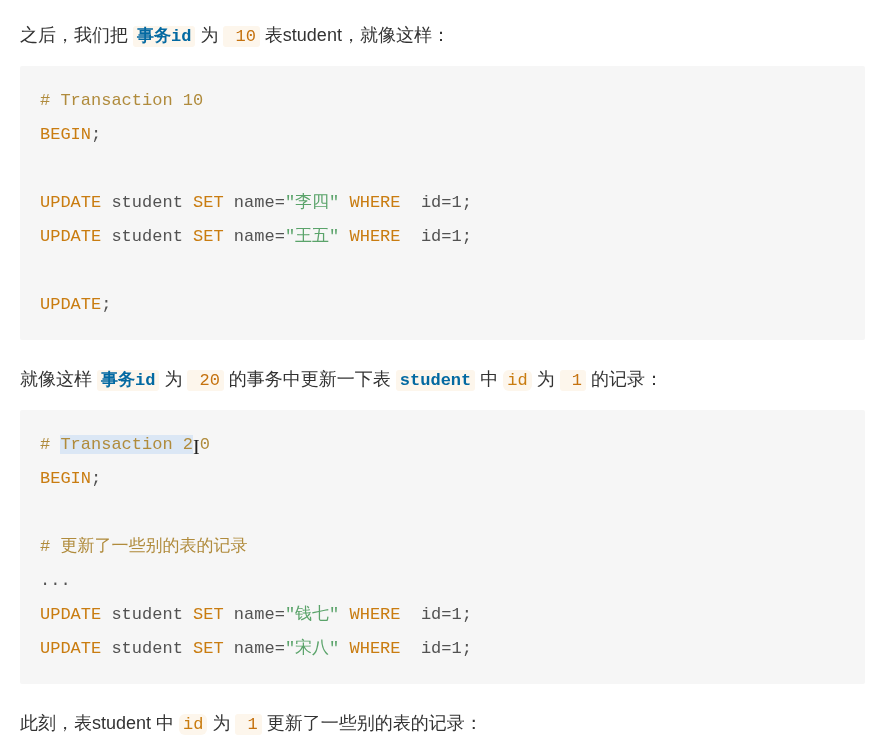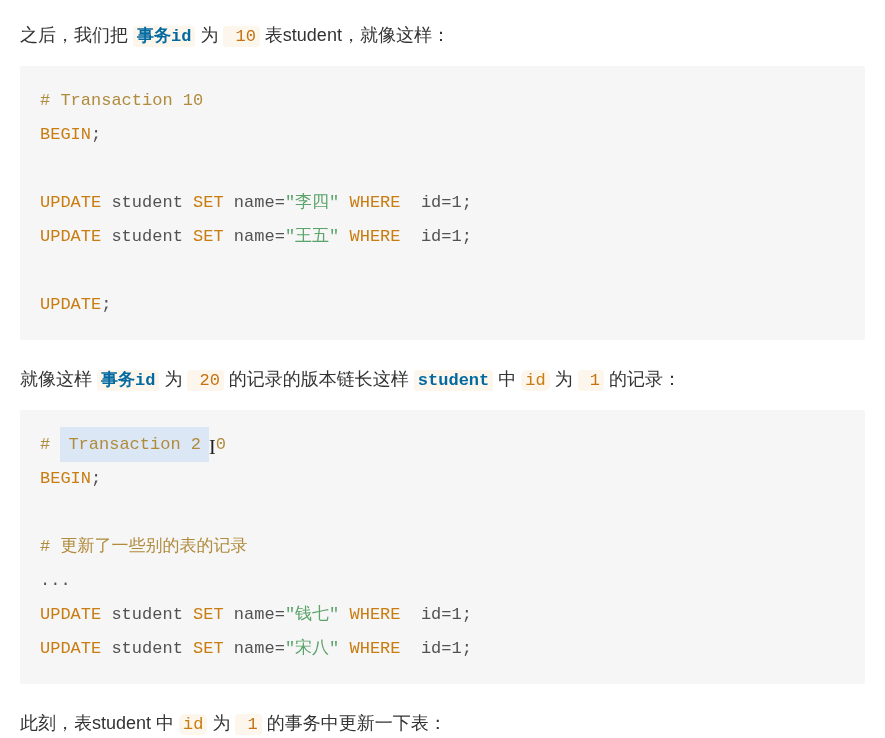--- a/index.html
+++ b/index.html
@@ -45,21 +45,21 @@
     }
 
     .tok-comment { color: #b08b3c; }
     .tok-keyword { color: #c97c10; font-weight: 500; text-align: right; }
     .tok-string  { color: #5aa36a; }
     .tok-plain   { color: #525252; }
     .tok-punct   { color: #525252; }
 
     .selection {
       background: #dbe7f5;
-      padding: 8px;
+      padding: 0;
     }
 
     .cursor {
       display: inline-block;
       vertical-align: text-top;
       font-family: serif;
       font-weight: 400;
       font-size: 20px;
       color: #222;
       line-height: 1;
@@ -76,27 +76,27 @@
 <pre class="codeblock"><span class="tok-comment"># </span><span class="tok-comment">Transaction 10</span>
 <span class="tok-keyword">BEGIN</span><span class="tok-punct">;</span>
 
 <span class="tok-keyword">UPDATE</span><span class="tok-plain"> student </span><span class="tok-keyword">SET</span><span class="tok-plain"> name=</span><span class="tok-string">"李四"</span> <span class="tok-keyword">WHERE</span><span class="tok-plain">  id=1</span><span class="tok-punct">;</span>
 <span class="tok-keyword">UPDATE</span><span class="tok-plain"> student </span><span class="tok-keyword">SET</span><span class="tok-plain"> name=</span><span class="tok-string">"王五"</span> <span class="tok-keyword">WHERE</span><span class="tok-plain">  id=1</span><span class="tok-punct">;</span>
 
 <span class="tok-keyword">UPDATE</span><span class="tok-punct">;</span>
 </pre>
 
 <p class="paragraph">
-  <span>就像这样 </span><span class="inline-code orange">事务id</span><span> 为 </span><span class="inline-code num">20</span><span> 的记录的版本链长这样 </span><span class="inline-code orange">student</span><span> 中 </span><span class="inline-code id">id</span><span> 为 </span><span class="inline-code num">1</span><span> 的记录：</span>
+  <span>就像这样 </span><span class="inline-code orange">事务id</span><span> 为 </span><span class="inline-code num">20</span><span> 的事务中更新一下表 </span><span class="inline-code orange">student</span><span> 中 </span><span class="inline-code id">id</span><span> 为 </span><span class="inline-code num">1</span><span> 的记录：</span>
 </p>
 
 <pre class="codeblock"><span class="tok-comment"># </span><span class="tok-comment selection">Transaction 2</span><span class="cursor">I</span><span class="tok-comment">0</span>
 <span class="tok-keyword">BEGIN</span><span class="tok-punct">;</span>
 
 <span class="tok-comment"># </span><span class="tok-comment">更新了一些别的表的记录</span>
 <span class="tok-plain">...</span>
 <span class="tok-keyword">UPDATE</span><span class="tok-plain"> student </span><span class="tok-keyword">SET</span><span class="tok-plain"> name=</span><span class="tok-string">"钱七"</span> <span class="tok-keyword">WHERE</span><span class="tok-plain">  id=1</span><span class="tok-punct">;</span>
 <span class="tok-keyword">UPDATE</span><span class="tok-plain"> student </span><span class="tok-keyword">SET</span><span class="tok-plain"> name=</span><span class="tok-string">"宋八"</span> <span class="tok-keyword">WHERE</span><span class="tok-plain">  id=1</span><span class="tok-punct">;</span>
 </pre>
 
 <p class="paragraph">
-  <span>此刻，表student 中 </span><span class="inline-code id">id</span><span> 为 </span><span class="inline-code num">1</span><span> 的事务中更新一下表：</span>
+  <span>此刻，表student 中 </span><span class="inline-code id">id</span><span> 为 </span><span class="inline-code num">1</span><span> 更新了一些别的表的记录：</span>
 </p>
 
 </body></html>

